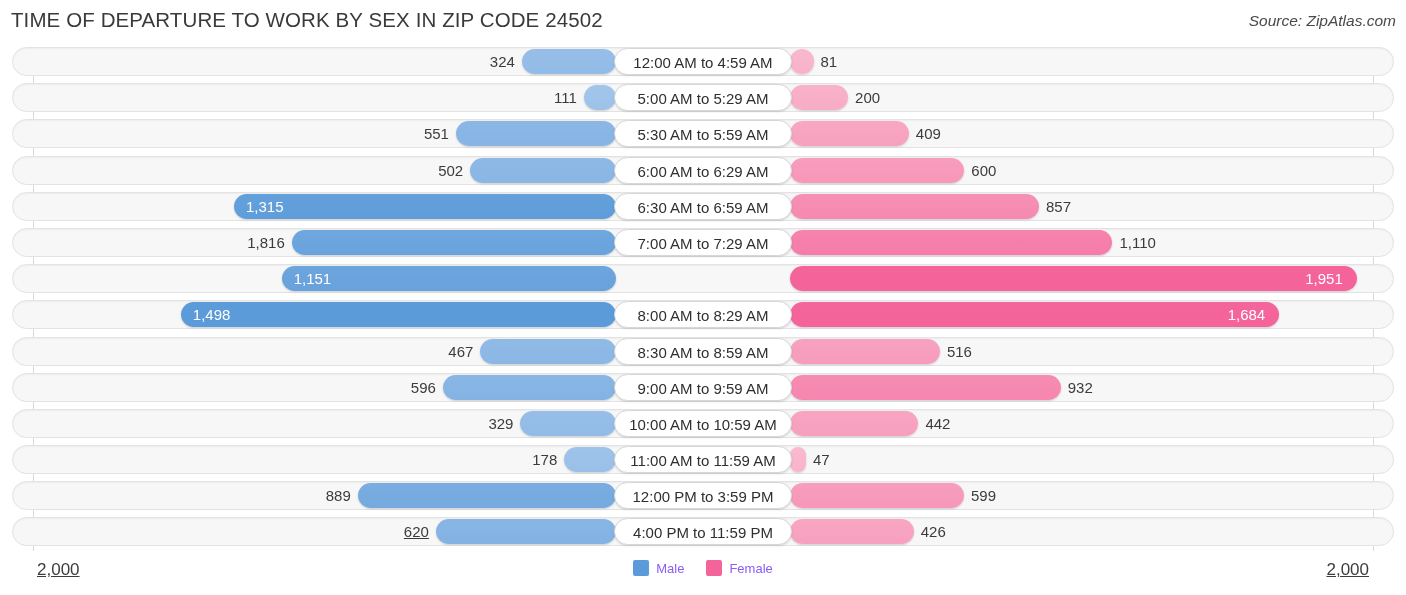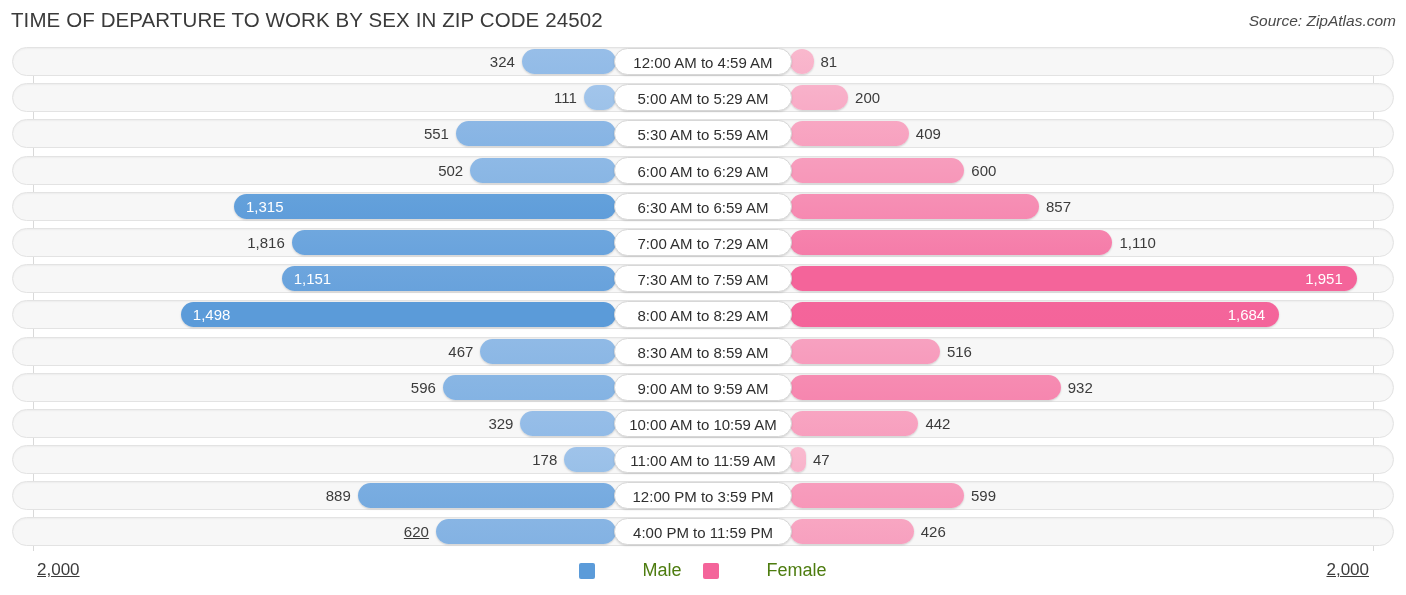--- a/index.html
+++ b/index.html
@@ -99,21 +99,21 @@
     position:absolute;top:9px;font-size:17px;color:#3c3c3c;white-space:nowrap;text-decoration:underline;
   }
   .axis-max.left{left:37px;}
   .axis-max.right{right:37px;}
   .legend{
     position:absolute;left:0;top:9px;width:1406px;
     display:flex;justify-content:center;align-items:center;gap:22px;
   }
   .legend-item{display:flex;align-items:center;gap:7px;}
   .swatch{width:16px;height:16px;border-radius:2px;display:inline-block;}
-  .legend-label{font-size:18px;color:#4d7c0f;white-space:nowrap;margin-left:40px;}
+  .legend-label{font-size:13px;color:#8b5cf6;white-space:nowrap;}
 </style>
 </head>
 <body>
 
 <div id="chart-root">
 
   <div class="header">
     <div class="chart-title">TIME OF DEPARTURE TO WORK BY SEX IN ZIP CODE 24502</div>
     <div class="source">Source: ZipAtlas.com</div>
   </div>
@@ -169,21 +169,20 @@
           <div class="bar female" style="left: 790px; width: 322.455px; background: linear-gradient(rgb(246, 131, 173) 0%, rgb(245, 124, 169) 100%);"></div>
           <div class="val female-out" style="left: 1119.45px;">1,110</div>
           <div class="pill">7:00 AM to 7:29 AM</div>
         </div>
         <div class="row">
           <div class="track"></div>
           <div class="bar male" style="left: 281.635px; width: 334.365px; background: linear-gradient(rgb(109, 165, 221) 0%, rgb(104, 162, 220) 100%);"></div>
           <div class="val inside" style="left: 293.635px;">1,151</div>
           <div class="bar female" style="left: 790px; width: 566.765px; background: linear-gradient(rgb(244, 100, 154) 0%, rgb(244, 100, 154) 100%);"></div>
           <div class="val inside" style="left: 1296.77px; width: 46px; text-align: right;">1,951</div>
-          <div class="pill">7:30 AM to 7:59 AM</div>
         </div>
         <div class="row">
           <div class="track"></div>
           <div class="bar male" style="left: 180.831px; width: 435.169px; background: linear-gradient(rgb(91, 155, 217) 0%, rgb(91, 155, 217) 100%);"></div>
           <div class="val inside" style="left: 192.831px;">1,498</div>
           <div class="bar female" style="left: 790px; width: 489.202px; background: linear-gradient(rgb(244, 101, 155) 0%, rgb(244, 100, 154) 100%);"></div>
           <div class="val inside" style="left: 1219.2px; width: 46px; text-align: right;">1,684</div>
           <div class="pill">8:00 AM to 8:29 AM</div>
         </div>
         <div class="row">

